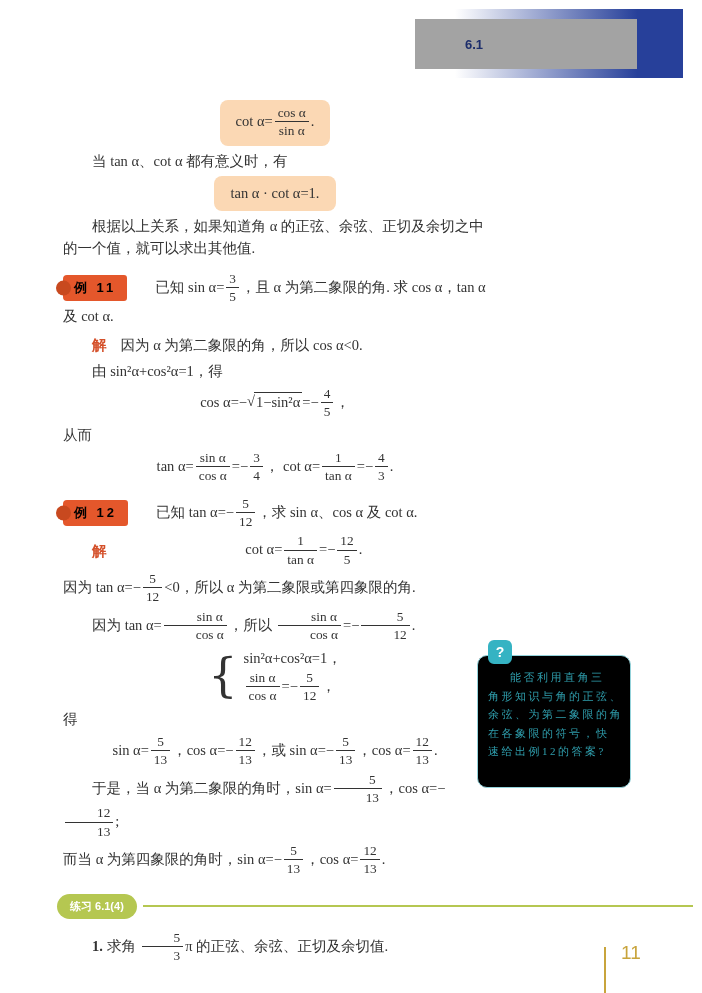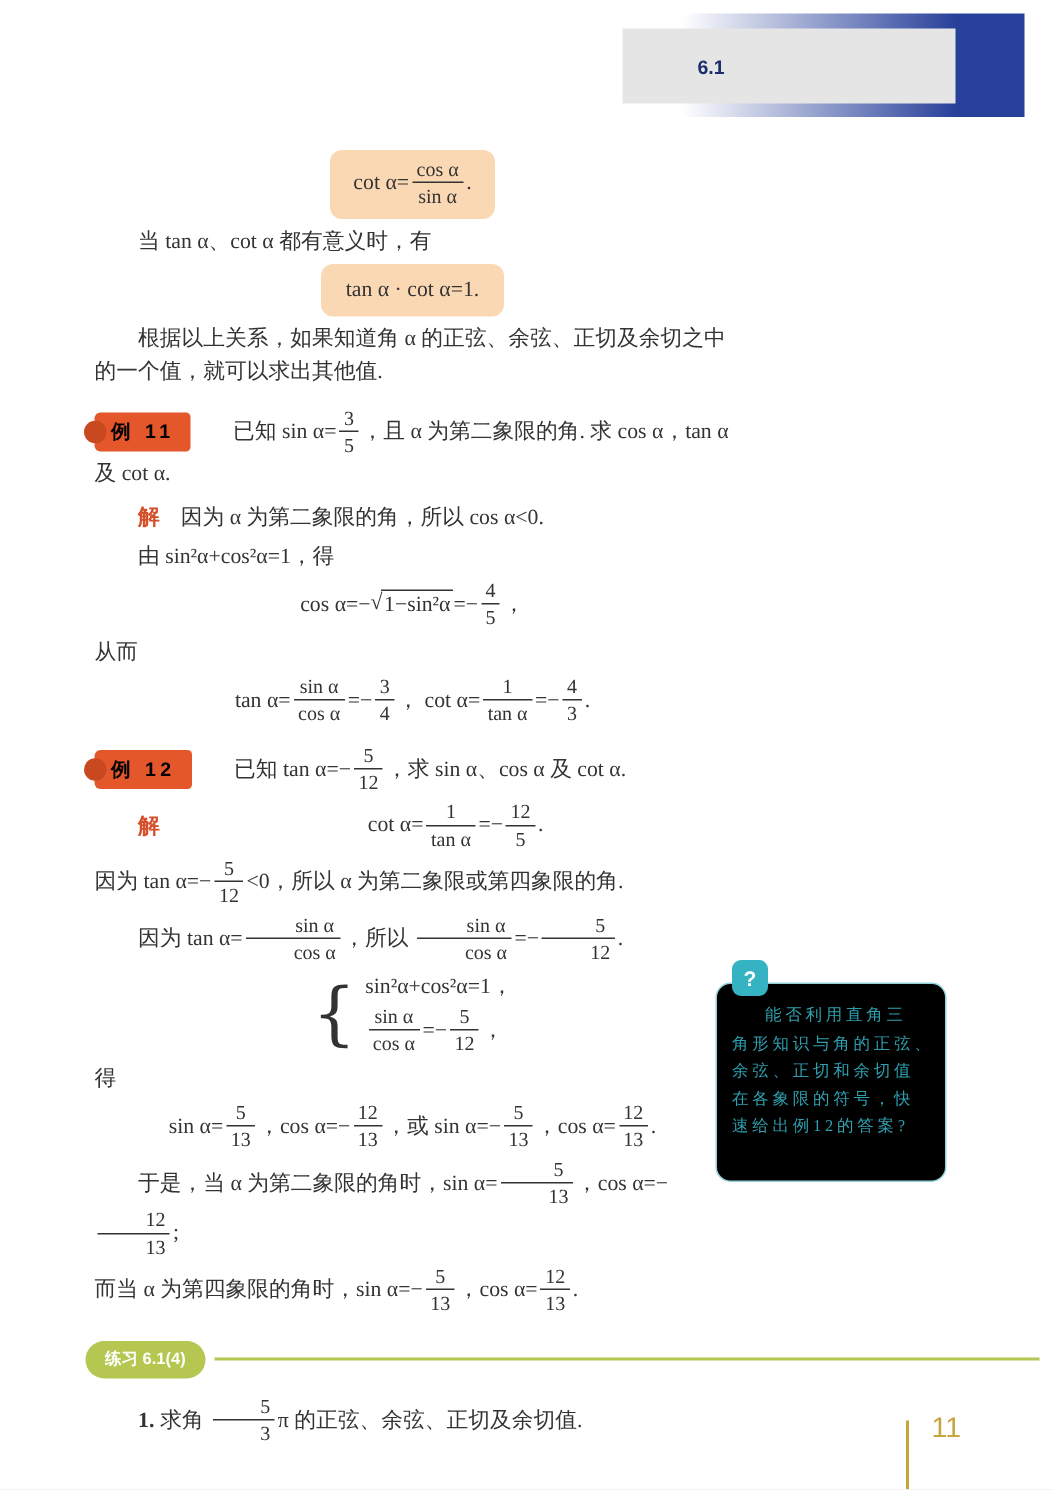--- a/index.html
+++ b/index.html
@@ -2,21 +2,21 @@
 <html><head>
 <meta charset="utf-8">
 <style>
   html,body{margin:0;padding:0;background:#e9e9e9;}
   .page{position:relative;width:702px;height:993px;background:#fff;overflow:hidden;
         color:#333;font-family:"Liberation Serif","DejaVu Serif",serif;font-size:14.5px;}
 
   
   .hdr-grad{position:absolute;top:9px;left:455px;width:228px;height:69px;
             background:linear-gradient(90deg,rgba(39,64,154,0) 0%,#27409a 80%);}
-  .hdr-white{position:absolute;top:19px;left:415px;width:222px;height:50px;background:#e5e5e5;
+  .hdr-white{position:absolute;top:19px;left:415px;width:222px;height:50px;background:#a3a3a3;
              display:flex;align-items:center;padding-left:50px;box-sizing:border-box;gap:36px;}
   .sec-num{font-family:"Liberation Sans",sans-serif;font-weight:bold;font-size:13px;color:#1c2d6b;margin-right:26px;}
   .sec-title{font-weight:bold;font-size:14px;color:#2b4aa5;letter-spacing:.5px;white-space:nowrap;}
 
   
   .content{position:absolute;top:96px;left:63px;width:424px;line-height:1.55;}
   .para{margin:4px 0;}
   .indent{text-indent:2em;}
   .center-row{text-align:center;margin:4px 0;}
   .formula-box{display:inline-block;background:#fbd8b4;border-radius:8px;padding:6px 16px;}
@@ -112,21 +112,21 @@
         <span class="exercise-rule"></span>
       </div>
       <p class="para exercise-item"><span class="ex-num">1.</span><span>求角 <span class="frac"><span class="num">5</span><span class="den">3</span></span>π 的正弦、余弦、正切及余切值.</span></p>
     </main>
 
   <div class="qwrap">
     <span class="qicon">?</span>
     <div class="qbox" id="qbox">
         <span class="qline first">能否利用直角三</span>
         <span class="qline">角形知识与角的正弦、</span>
-        <span class="qline">余弦、正切和余切值</span>
+        <span class="qline">余弦、为第二象限的角</span>
         <span class="qline">在各象限的符号，快</span>
         <span class="qline">速给出例12的答案?</span>
       </div>
   </div>
 
   <div class="pg-rule"></div>
   <div class="pg-num">11</div>
 
 </div>
 

